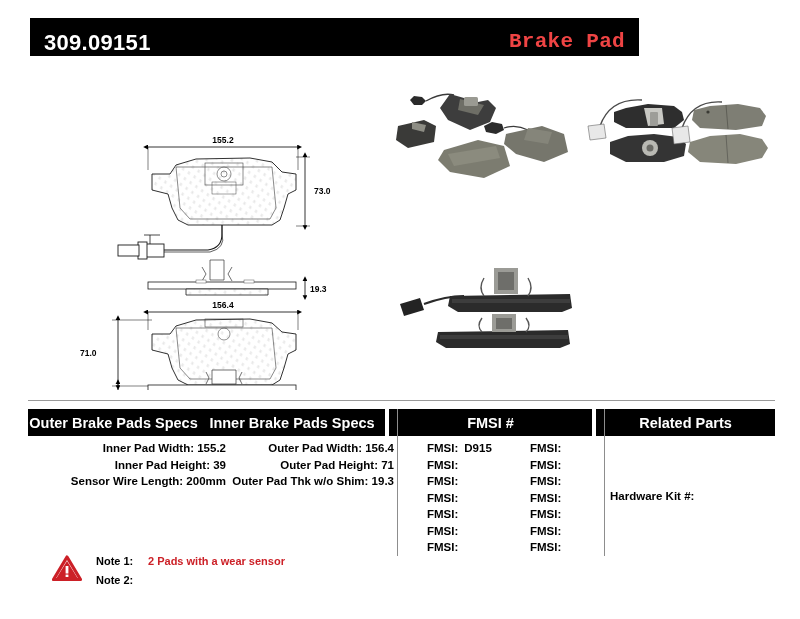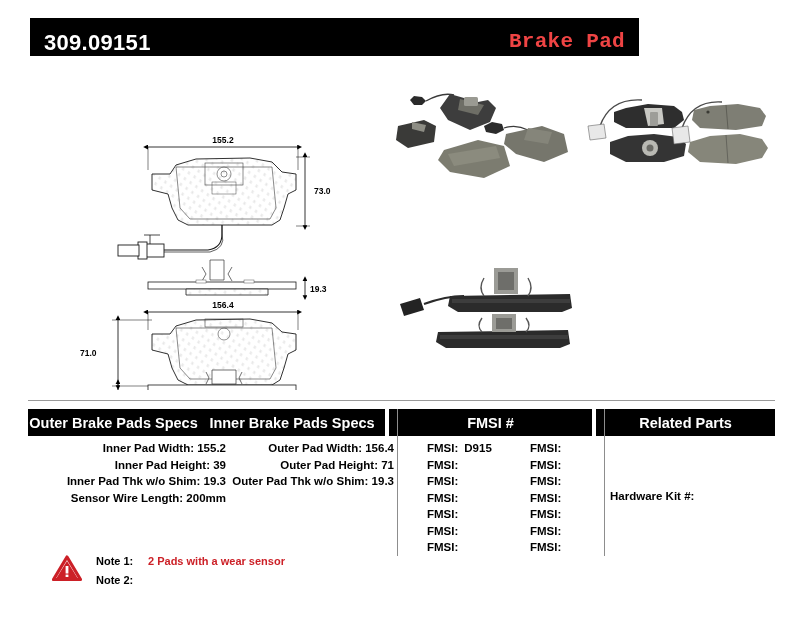--- a/index.html
+++ b/index.html
@@ -375,21 +375,20 @@
     <div class="th th-related">Related Parts</div>
   </div>
 
   <div class="table-body">
     <div class="col-divider divider-fmsi"></div>
     <div class="col-divider divider-related"></div>
 
     <div class="spec-list spec-inner">
       <div class="row">Inner Pad Width: 155.2</div>
       <div class="row">Inner Pad Height: 39</div>
-      <div class="row">Inner Pad Thk w/o Shim: 19.3</div>
       <div class="row">Sensor Wire Length: 200mm</div>
     </div>
 
     <div class="spec-list spec-outer">
       <div class="row">Outer Pad Width: 156.4</div>
       <div class="row">Outer Pad Height: 71</div>
       <div class="row">Outer Pad Thk w/o Shim: 19.3</div>
     </div>
 
     <div class="fmsi-cols">

